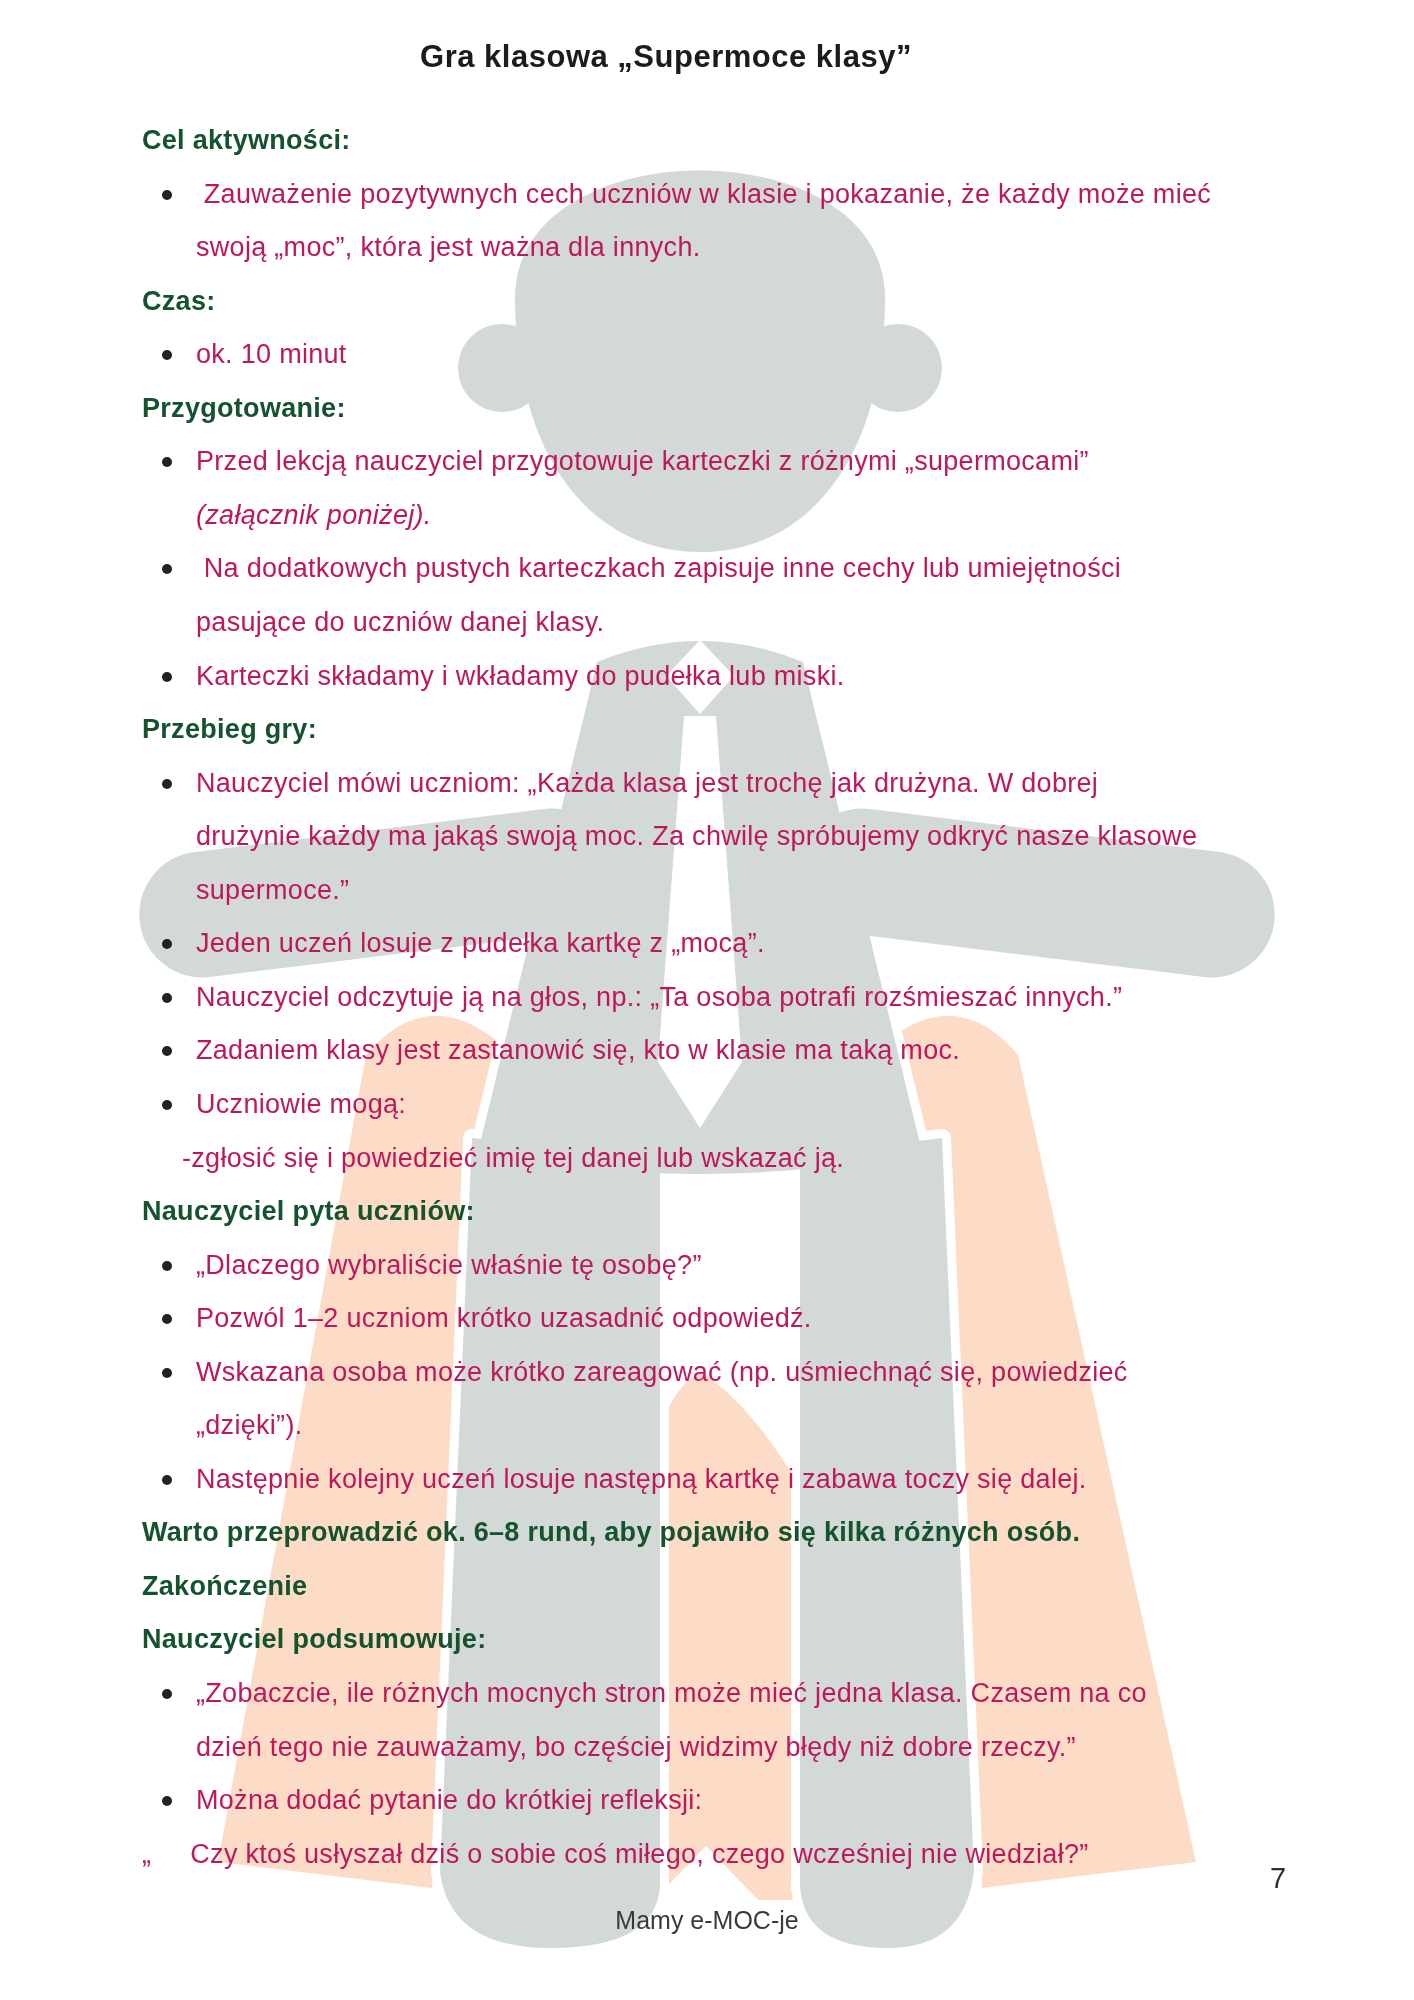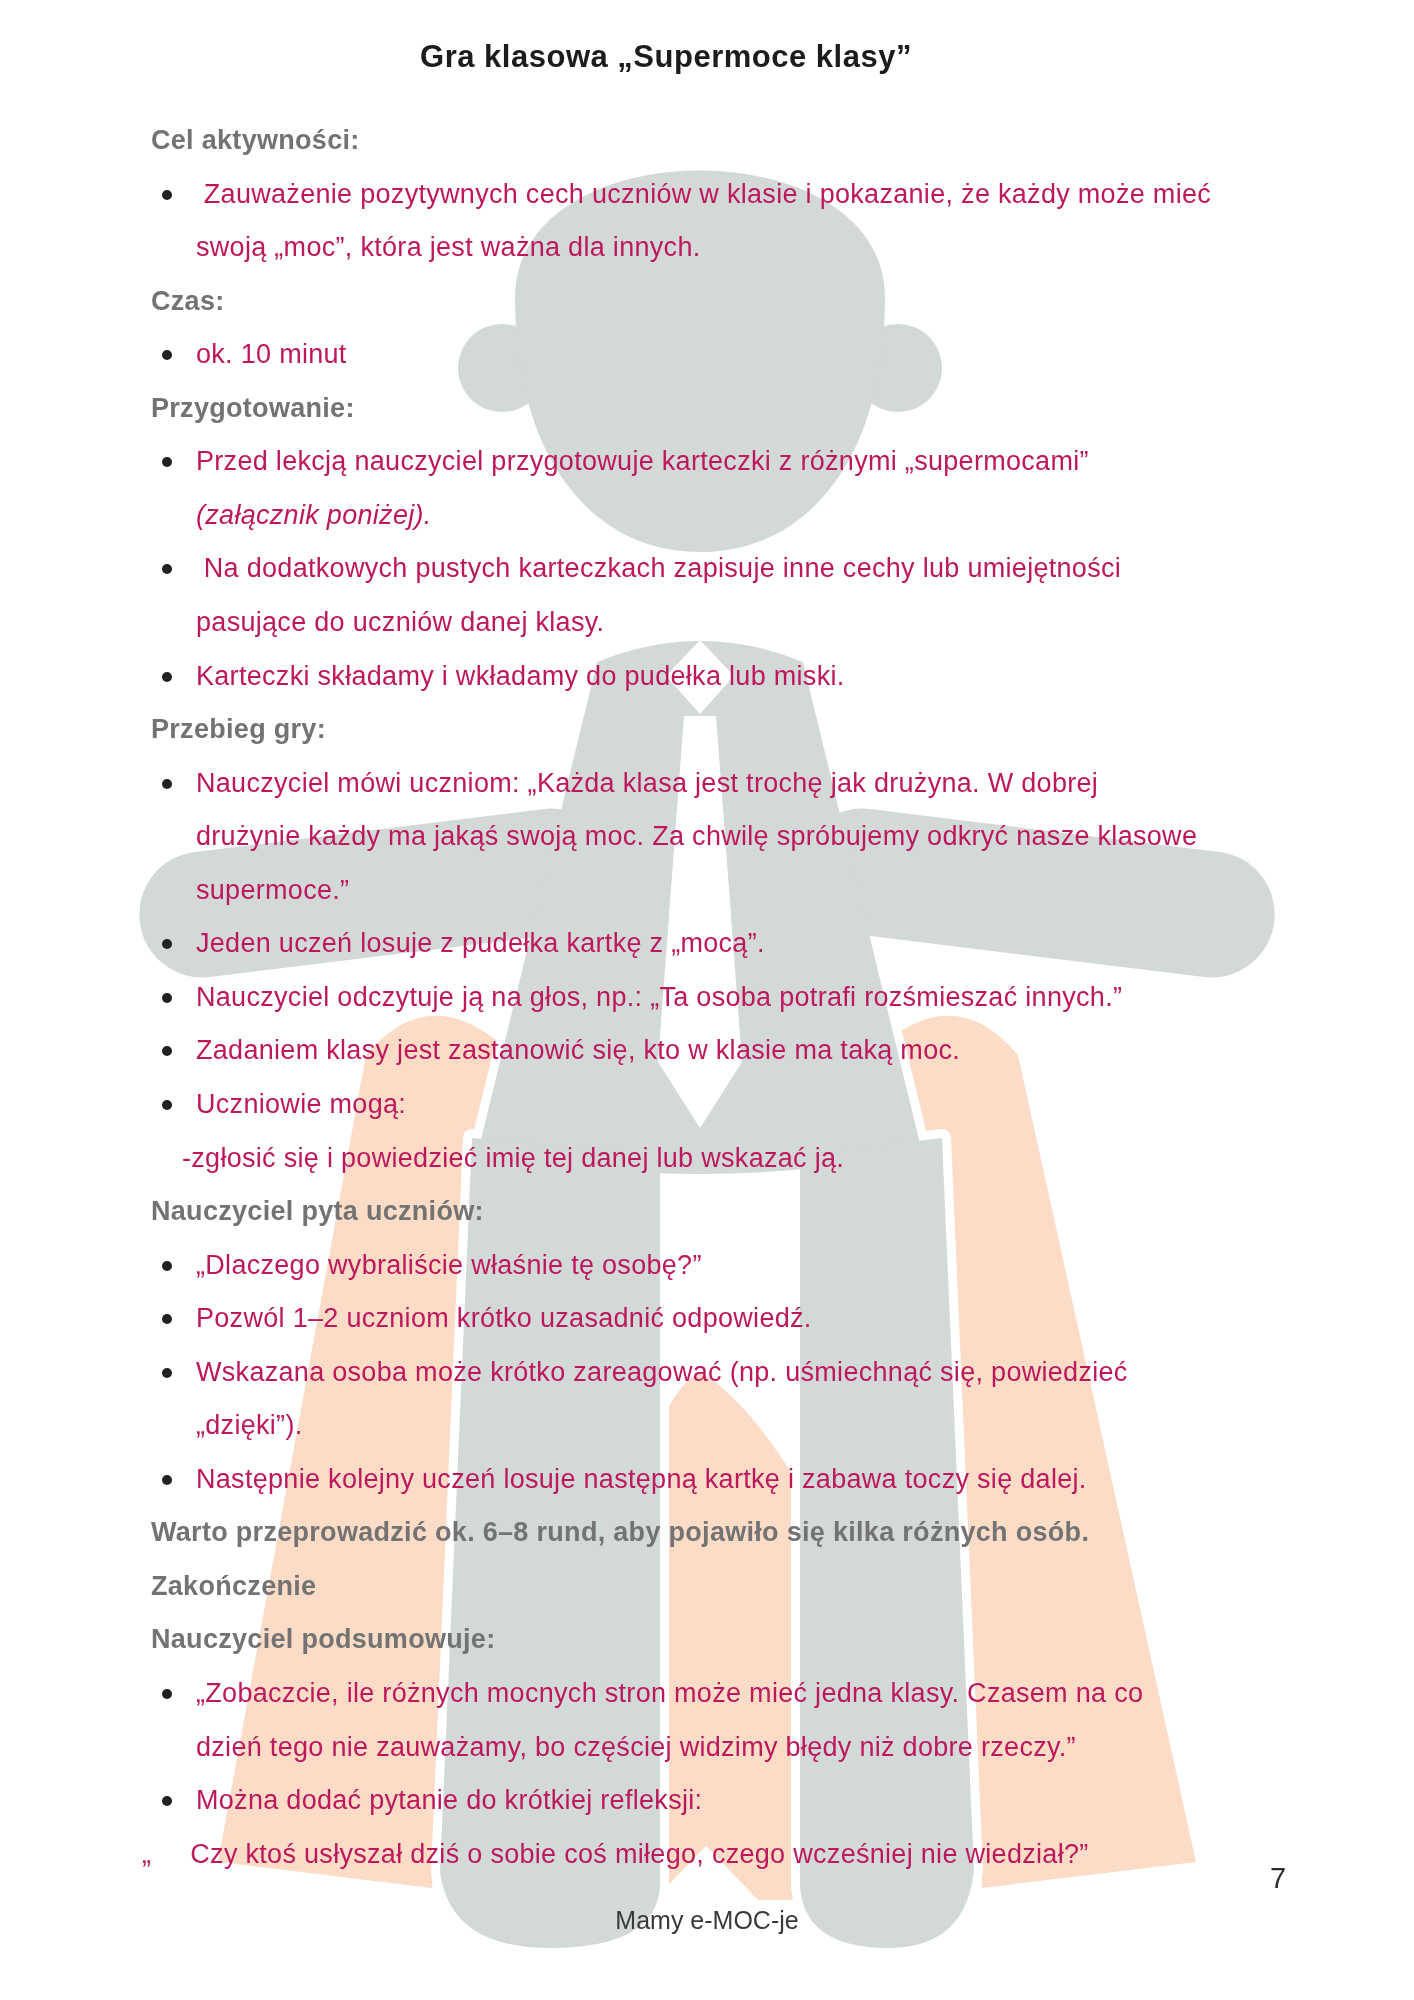--- a/index.html
+++ b/index.html
@@ -26,21 +26,21 @@
     position:absolute;top:34px;left:0;right:82px;
     text-align:center;
     font-size:31px;font-weight:bold;color:#1c1c1c;
     letter-spacing:0.5px;line-height:46px;height:46px;
   }
   .ln{
     position:absolute;height:54px;line-height:54px;
     font-size:27px;color:#be185d;letter-spacing:0.3px;
     white-space:pre-wrap;
   }
-  .ln.h{left:142px;font-weight:bold;color:#737373;margin-left:9px;}
+  .ln.h{left:142px;font-weight:bold;color:#14532d;}
   .ln.b{left:196px;}
   .ln.c{left:196px;}
   .ln.ci{left:196px;font-style:italic;}
   .ln.d{left:182px;}
   .ln.q{left:142px;}
   .ln.b .dot{
     position:absolute;left:-34px;top:23px;
     width:10px;height:10px;border-radius:50%;
     background:#222222;
   }
@@ -109,20 +109,20 @@
   <div class="ln d" style="top:1131px">-zgłosić się i powiedzieć imię tej danej lub wskazać ją.</div>
   <div class="ln h" style="top:1184px">Nauczyciel pyta uczniów:</div>
   <div class="ln b" style="top:1238px"><span class="dot"></span><span class="t">„Dlaczego wybraliście właśnie tę osobę?”</span></div>
   <div class="ln b" style="top:1291px"><span class="dot"></span><span class="t">Pozwól 1–2 uczniom krótko uzasadnić odpowiedź.</span></div>
   <div class="ln b" style="top:1345px"><span class="dot"></span><span class="t">Wskazana osoba może krótko zareagować (np. uśmiechnąć się, powiedzieć</span></div>
   <div class="ln c" style="top:1398px">„dzięki”).</div>
   <div class="ln b" style="top:1452px"><span class="dot"></span><span class="t">Następnie kolejny uczeń losuje następną kartkę i zabawa toczy się dalej.</span></div>
   <div class="ln h" style="top:1505px">Warto przeprowadzić ok. 6–8 rund, aby pojawiło się kilka różnych osób.</div>
   <div class="ln h" style="top:1559px">Zakończenie</div>
   <div class="ln h" style="top:1612px">Nauczyciel podsumowuje:</div>
-  <div class="ln b" style="top:1666px"><span class="dot"></span><span class="t">„Zobaczcie, ile różnych mocnych stron może mieć jedna klasy. Czasem na co</span></div>
+  <div class="ln b" style="top:1666px"><span class="dot"></span><span class="t">„Zobaczcie, ile różnych mocnych stron może mieć jedna klasa. Czasem na co</span></div>
   <div class="ln c" style="top:1720px">dzień tego nie zauważamy, bo częściej widzimy błędy niż dobre rzeczy.”</div>
   <div class="ln b" style="top:1773px"><span class="dot"></span><span class="t">Można dodać pytanie do krótkiej refleksji:</span></div>
   <div class="ln q" style="top:1827px">„     Czy ktoś usłyszał dziś o sobie coś miłego, czego wcześniej nie wiedział?”</div>
 
   <div class="pagenum">7</div>
   <div class="footer">Mamy e-MOC-je</div>
 </div>
 
 </body></html>

